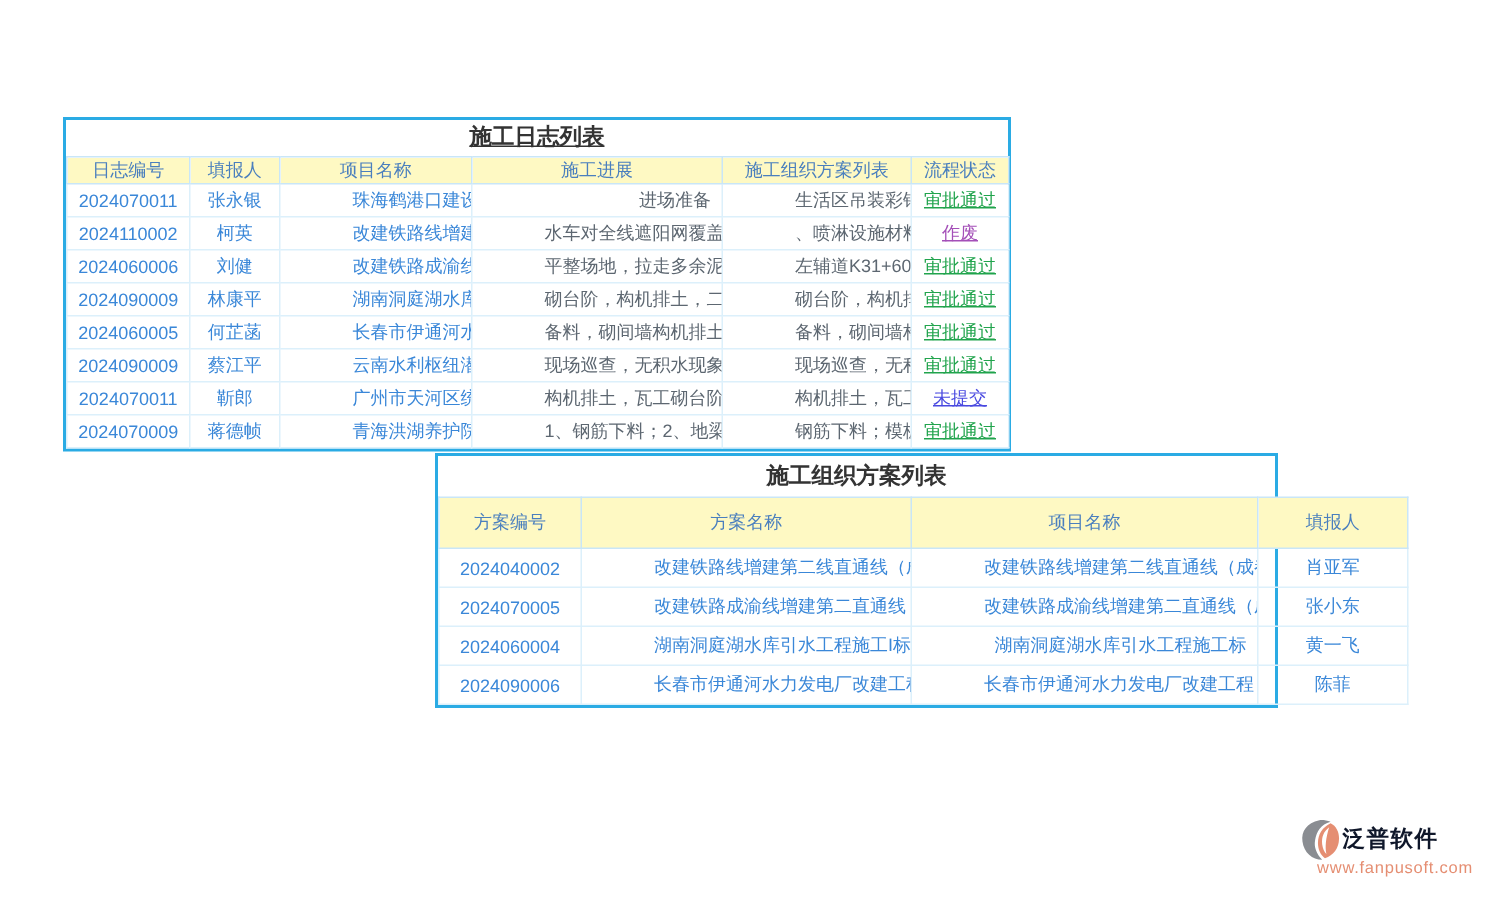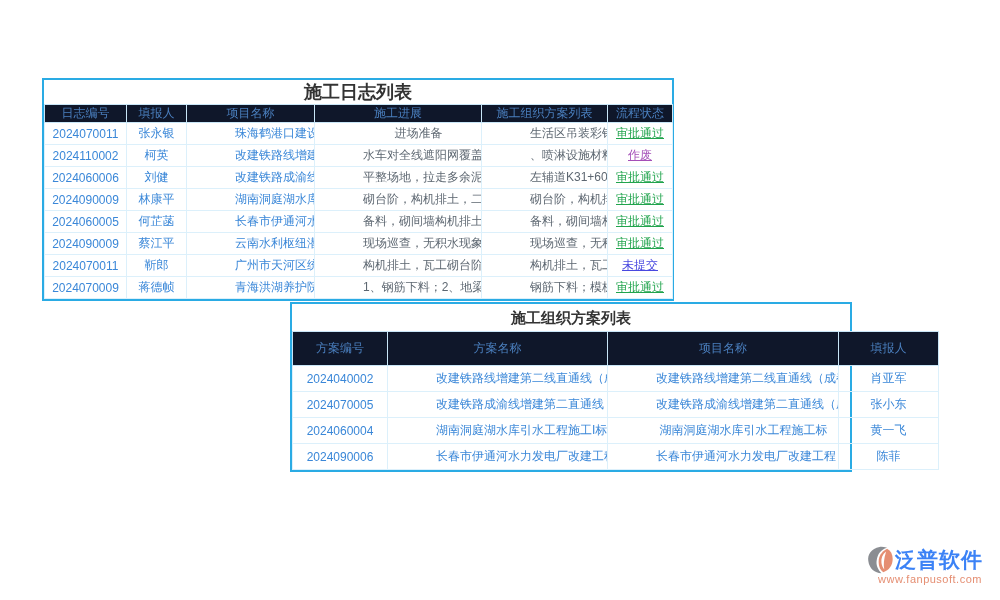--- a/index.html
+++ b/index.html
@@ -4,48 +4,48 @@
 <style>
   * { margin:0; padding:0; box-sizing:border-box; }
   html,body { width:1000px; height:600px; background:#ffffff; font-family:"Liberation Sans", sans-serif; overflow:hidden; }
   .stage { position:relative; width:1000px; height:600px; background:#fff; }
 
   .card { position:absolute; background:#fff; border:2px solid #2aabe4; }
   #log-card  { left:42px;  top:78px;  width:632px; }
   #plan-card { left:290px; top:302px; width:562px; }
 
   .card-title { text-align:center; font-weight:bold; color:#333333; }
-  #log-card  .card-title { height:24px; line-height:24px; font-size:18px; }
+  #log-card  .card-title { height:24px; line-height:24px; font-size:15px;text-decoration:underline; }
   #plan-card .card-title { height:27px; line-height:27px; font-size:15px; }
 
   table { width:100%; border-collapse:collapse; table-layout:fixed; }
-  th { background:#0f172a; color:#4a7fbe; font-weight:normal; font-size:12px;
+  th { background:#fef9c3; color:#4a7fbe; font-weight:normal; font-size:12px;
        border:1px solid #c9e6f7; text-align:center; padding:0 4px;
        white-space:nowrap; overflow:hidden; }
   td { font-size:12px; border:1px solid #dcf0fb; white-space:nowrap; overflow:hidden;
        padding:0 7px; }
   #log-card  th { height:18px; }
   #log-card  td { height:22px; }
   #plan-card th { height:34px; }
   #plan-card td { height:26px; }
 
   td.al-c { text-align:center; }
-  td.al-l { text-align:center;padding-left:48px; }
+  td.al-l { text-align:right;padding-left:48px; }
   .link   { color:#3a87d8; cursor:pointer; }
   .gray   { color:#5d6771; }
   .status { text-decoration:underline; cursor:pointer; }
   .approved    { color:#21a44d; }
   .voided      { color:#a44fb8; }
   .unsubmitted { color:#4949e0; }
 
   
   .brand { position:absolute; left:866px; top:545px; width:128px; }
   .brand-row { display:flex; align-items:center; }
   .brand-mark { width:29px; height:30px; flex:0 0 29px; }
-  .brand-name { font-size:21px; font-weight:bold; color:#3b82f6; letter-spacing:1px; line-height:30px; }
+  .brand-name { font-size:15px; font-weight:bold; color:#0f172a; letter-spacing:1px; line-height:30px; }
   .brand-url  { font-size:11px; color:#e58e72; text-align:center; margin-top:-2px; letter-spacing:0.5px; }
 </style>
 </head>
 <body>
 
 <div class="stage">
 
   <div class="card" id="log-card">
     <div class="card-title">施工日志列表</div>
     <table>

